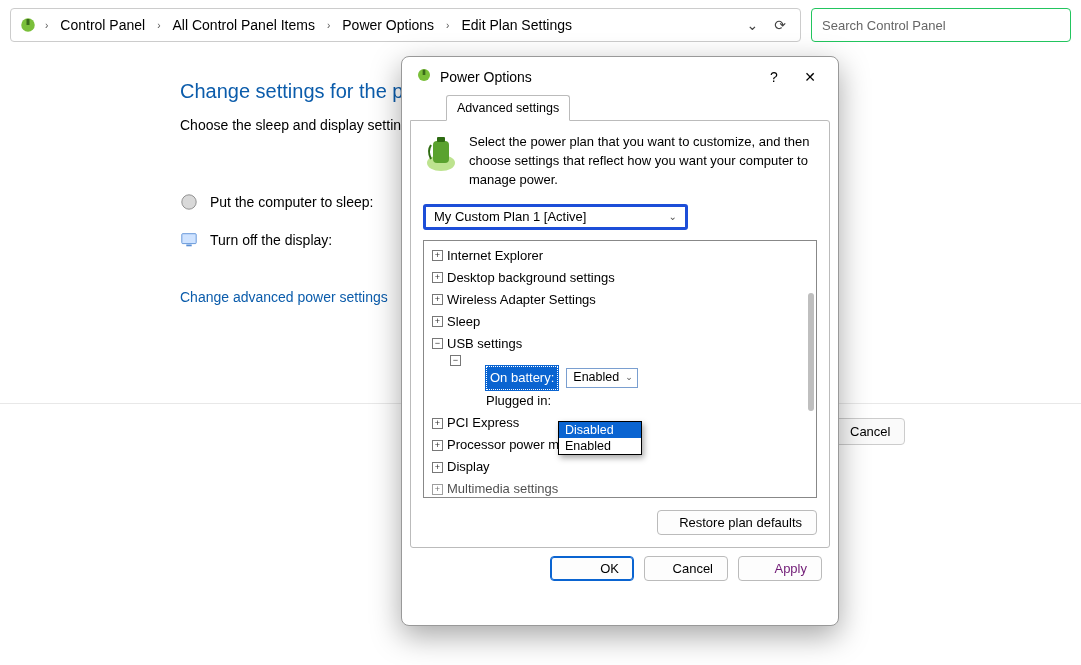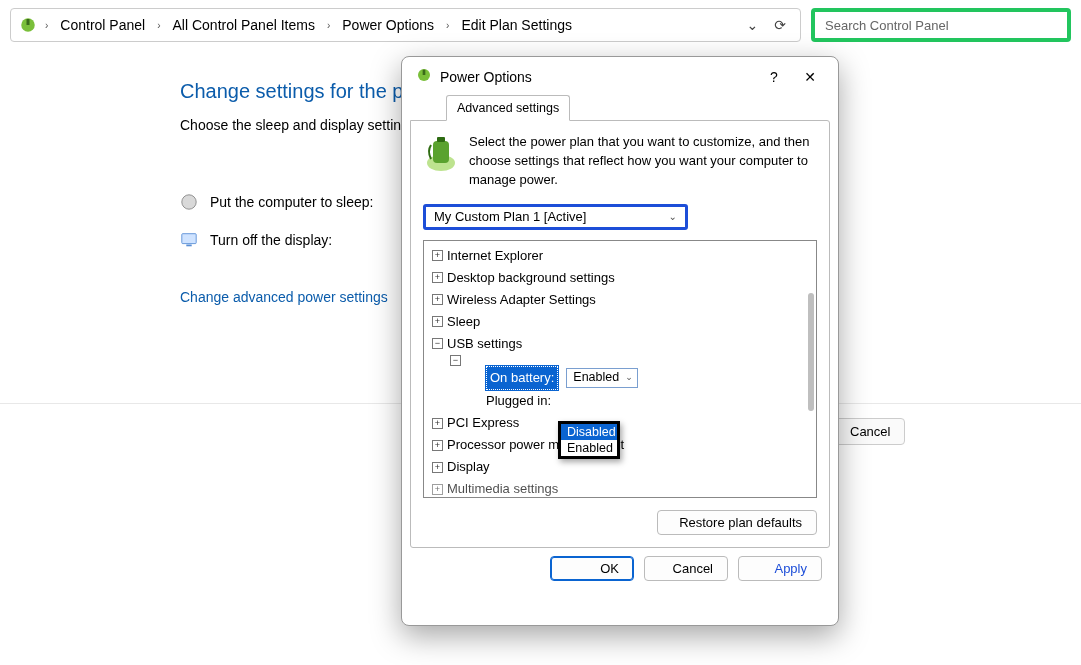--- a/index.html
+++ b/index.html
@@ -1,19 +1,19 @@
 <!DOCTYPE html>
 <html><head>
 <meta charset="utf-8">
 <style>
   * { box-sizing: border-box; margin: 0; padding: 0; }
   body { font-family: "Segoe UI", Tahoma, sans-serif; font-size: 13px; background: #fff; color: #000; width: 1081px; height: 665px; position: relative; overflow: hidden;}
   .addrbar { display: flex; gap: 10px; padding: 8px 10px; align-items: center; min-height:48px;}
   .addrbox { flex: 1; border: 1px solid #ccc; border-radius:4px; height: 34px; display: flex; align-items: center; padding: 0 8px; gap:6px; background:#fff;}
-  .searchbox { width: 260px; border: 4px solid #22c55e; border-radius:4px; height: 34px; display: flex; align-items: center; padding: 0 10px; color:#666; background:#fff;}
+  .searchbox { width: 260px; border: 1px solid #22c55e; border-radius:4px; height: 34px; display: flex; align-items: center; padding: 0 10px; color:#666; background:#fff;}
   .chev { color:#555; font-size:10px; padding:0 2px;}
   .crumb { padding:2px 4px; cursor:default; font-size:14px;}
   .addr-icons { margin-left:auto; display:flex; gap:16px; padding-right:6px; font-size:14px; color:#444;}
   .main { padding: 30px 0 0 180px; position:relative; }
   .page-title { color: #0b5cab; font-size: 20px; font-weight: 400; margin-bottom: 14px;}
   .page-sub { font-size: 14px; margin-bottom: 60px;}
   .option-row { display:flex; align-items:center; gap:12px; margin-bottom:20px; font-size:14px;}
   .opt-icon { width:18px; height:18px; display:inline-flex; align-items:center; justify-content:center;}
   .link { color:#0b5cab; cursor:pointer; font-size:14px;}
   .sep { border-top:1px solid #e8e8e8; position:absolute; left:0; right:0; top:403px;}
@@ -33,28 +33,28 @@
   .tree-box { border:1px solid #888; height:258px; position:relative; overflow:hidden; background:#fff;}
   .tree { padding:4px 2px; font-size:13px; line-height:1.7;}
   .node { display:flex; align-items:center; gap:4px; padding-left:6px;}
   .exp { width:11px; height:11px; border:1px solid #777; display:inline-flex; align-items:center; justify-content:center; font-size:9px; line-height:1; background:#fff; color:#333;}
   .lvl1 { padding-left:6px;}
   .lvl2 { padding-left:24px;}
   .lvl4 { padding-left:60px;}
   .sel-label { background:#0a64d1; color:#fff; padding:0 3px; border:1px dotted #fff; outline:1px solid #0a64d1;}
   .combo { display:inline-flex; align-items:center; border:1px solid #7a9fd0; height:20px; padding:0 4px 0 6px; margin-left:4px; font-size:12.5px; background:#fff; gap:6px;}
   .combo .arr{font-size:9px;color:#555;}
-  .dropdown { position:absolute; left:558px; top:421px; width:62px; border:3px solid #000000; background:#fff; box-shadow:2px 3px 6px rgba(0,0,0,0.35); font-size:12.5px; z-index:50;}
+  .dropdown { position:absolute; left:558px; top:421px; width:84px; border:1px solid #000000; background:#fff; box-shadow:2px 3px 6px rgba(0,0,0,0.35); font-size:12.5px; z-index:50;}
   .dropdown .item{padding:1px 6px;}
   .dropdown .hl{background:#0a64d1;color:#fff;}
   .scrollbar { position:absolute; right:2px; top:52px; width:6px; height:118px; background:#bfbfbf; border-radius:3px;}
   .restore-row{display:flex;justify-content:flex-end;margin-top:12px;}
   .btn { border:1px solid #bbb; border-radius:4px; background:#fdfdfd; padding:4px 14px; font-size:13px; min-width:84px; text-align:right;}
   .btn.primary{border-color:#0a64d1; box-shadow:0 0 0 1px #0a64d1 inset;}
-  .btn.disabled{color:#1d4ed8;}
+  .btn.disabled{color:#701a75;}
   .dlg-btns{display:flex; gap:10px; justify-content:flex-end; padding:0 16px 14px 0;}
   .battery-svg{width:36px;height:40px;}
   .plug-svg{width:18px;height:18px;}
 </style>
 </head>
 <body>
 
 <div class="addrbar">
   <div class="addrbox">
     <span class="plug-svg">

